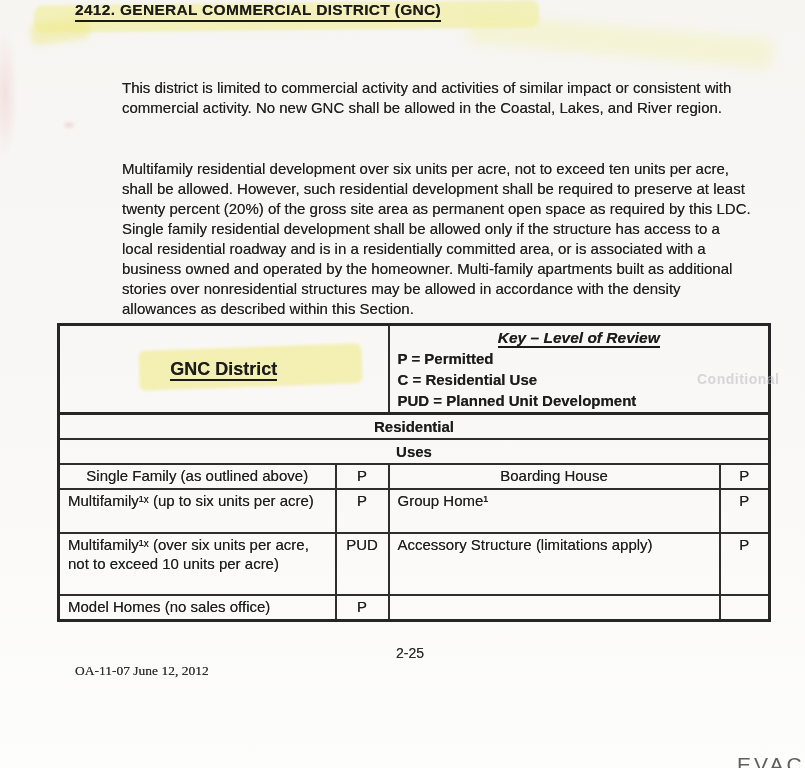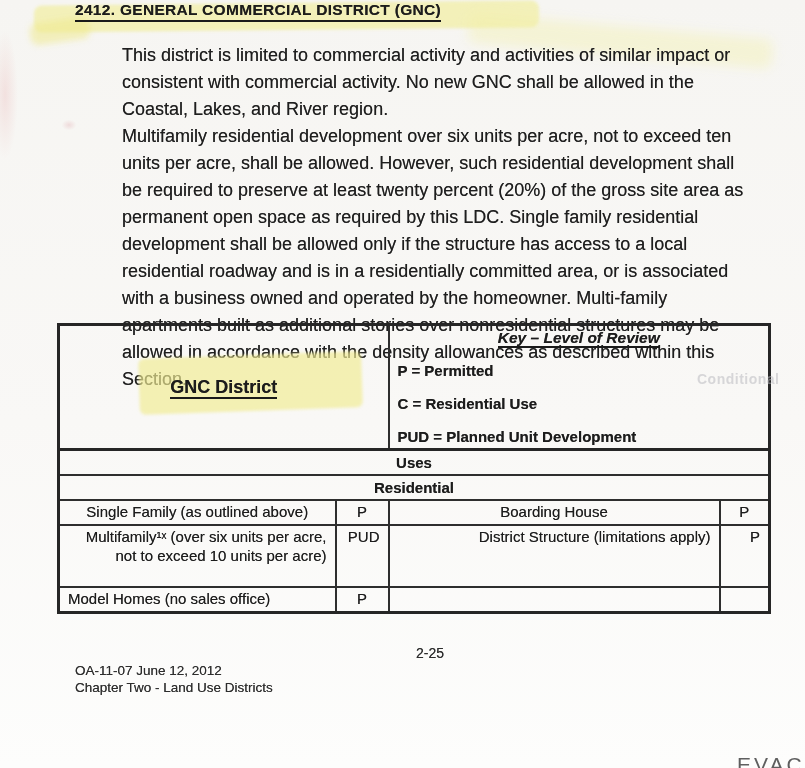--- a/index.html
+++ b/index.html
@@ -48,21 +48,21 @@
   
   .title{
     position:absolute; left:75px; top:1px; z-index:2;
     font-size:15.5px; font-weight:bold; letter-spacing:0.3px;
     border-bottom:2px solid #1a1a1a; padding-bottom:1px;
   }
 
   
   .para{
     position:absolute; left:122px; width:632px; z-index:1;
-    font-size:18px; line-height:27px; color:#1e1e1e;
+    font-size:15px; line-height:20px; color:#1e1e1e;margin-top:36px;
   }
   .para1{ top:42px; }
   .para2{ top:123px; }
 
   
   table.lut{
     position:absolute; left:57px; top:323px; z-index:1;
     border-collapse:collapse; table-layout:fixed;
     border:3px solid #262626;
     font-size:15px;
@@ -82,33 +82,33 @@
     position:relative; z-index:1;
     font-weight:bold; font-size:18px;
     border-bottom:2px solid #1a1a1a; padding-bottom:0px;
   }
   td.key-cell{ vertical-align:middle; padding:2px 6px; }
   .key-title{
     text-align:center; font-weight:bold; font-style:italic; font-size:15.5px;
     line-height:21px;
   }
   .key-title span{ border-bottom:2px solid #1a1a1a; padding-bottom:0; }
-  .key-entry{ font-weight:bold; line-height:21px;margin-top:12px; }
+  .key-entry{ font-weight:bold; line-height:21px; }
   tr.hdr td{ border-bottom:3px solid #262626;border-radius:25px; }
   tr.section td{ text-align:center; font-weight:bold; height:21px; }
   tr.use-row td{ vertical-align:top; }
   td.level{ text-align:center; }
   tr.row-sf td{ height:21px;text-align:center; }
   tr.row-mf1 td{ height:40px; }
-  tr.row-mf2 td{ height:58px;text-align:right; }
+  tr.row-mf2 td{ height:58px; }
   tr.row-mh td{ height:21px;margin-top:32px; }
 
   
-  .page-num{ position:absolute; left:416px; top:645px; font-size:14px; color:#2c2c2c; z-index:1;}
-  .footer{ position:absolute; left:75px; top:662px; font-size:13.5px; line-height:17px; color:#2d2d2d; z-index:1;}
+  .page-num{ position:absolute; left:396px; top:645px; font-size:14px; color:#2c2c2c; z-index:1;}
+  .footer{ position:absolute; left:75px; top:662px; font-size:13.5px; line-height:17px; color:#2d2d2d; z-index:1;font-family:Liberation Serif, serif;}
 
   
   .watermark{
     position:absolute; left:697px; top:371px; z-index:3;
     font-size:14px; font-weight:bold; letter-spacing:0.5px;
     color:rgba(185,185,192,0.55);
   }
   .corner-frag{
     position:absolute; left:737px; top:753px; z-index:1;
     font-size:21px; letter-spacing:3px; color:#5f5f5f; line-height:24px;
@@ -144,48 +144,53 @@
         <span class="district-label">GNC District</span>
       </td>
       <td colspan="2" class="key-cell">
         <div class="key-title"><span>Key – Level of Review</span></div>
         <div class="key-entry">P = Permitted</div>
         <div class="key-entry">C = Residential Use</div>
         <div class="key-entry">PUD = Planned Unit Development</div>
       </td>
     </tr>
     <tr class="section">
-      <td colspan="4">Uses</td>
+      <td colspan="4">Residential</td>
     </tr>
     <tr class="section">
-      <td colspan="4">Residential</td>
+      <td colspan="4">Uses</td>
     </tr>
     <tr class="use-row row-sf">
       <td>Single Family (as outlined above)</td>
       <td class="level">P</td>
       <td>Boarding House</td>
       <td class="level">P</td>
     </tr>
+    <tr class="use-row row-mf1">
+      <td>Multifamily¹ˣ (up to six units per acre)</td>
+      <td class="level">P</td>
+      <td>Group Home¹</td>
+      <td class="level">P</td>
+    </tr>
     <tr class="use-row row-mf2">
       <td>Multifamily¹ˣ (over six units per acre, not to exceed 10 units per acre)</td>
       <td class="level">PUD</td>
-      <td>District Structure (limitations apply)</td>
+      <td>Accessory Structure (limitations apply)</td>
       <td class="level">P</td>
     </tr>
     <tr class="use-row row-mh">
       <td>Model Homes (no sales office)</td>
       <td class="level">P</td>
       <td></td>
       <td class="level"></td>
     </tr>
   </tbody>
     </table>
 
   <div class="page-num txt">2-25</div>
   <div class="footer txt">
     <div>OA-11-07 June 12, 2012</div>
-    <div>Chapter Two - Land Use Districts</div>
   </div>
 
   <div class="watermark">Conditional</div>
   <div class="corner-frag">EVAC</div>
 
 </div>
 
 </body></html>

